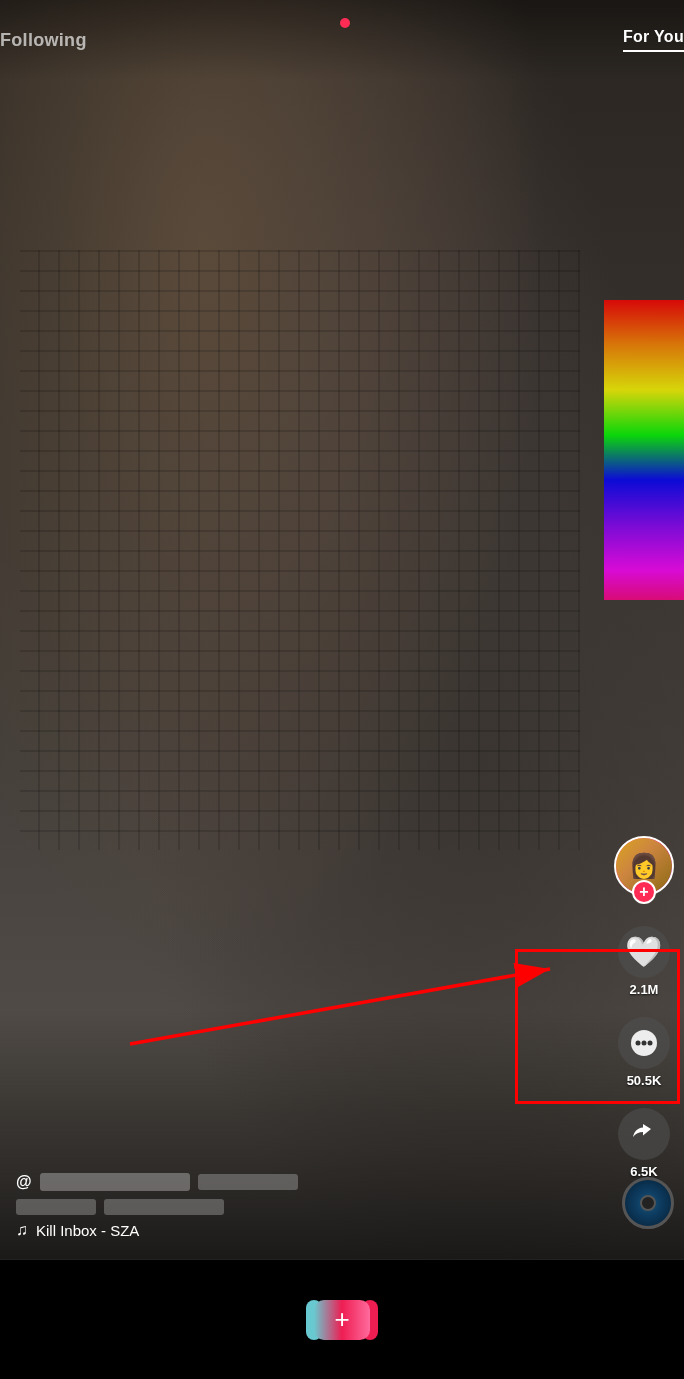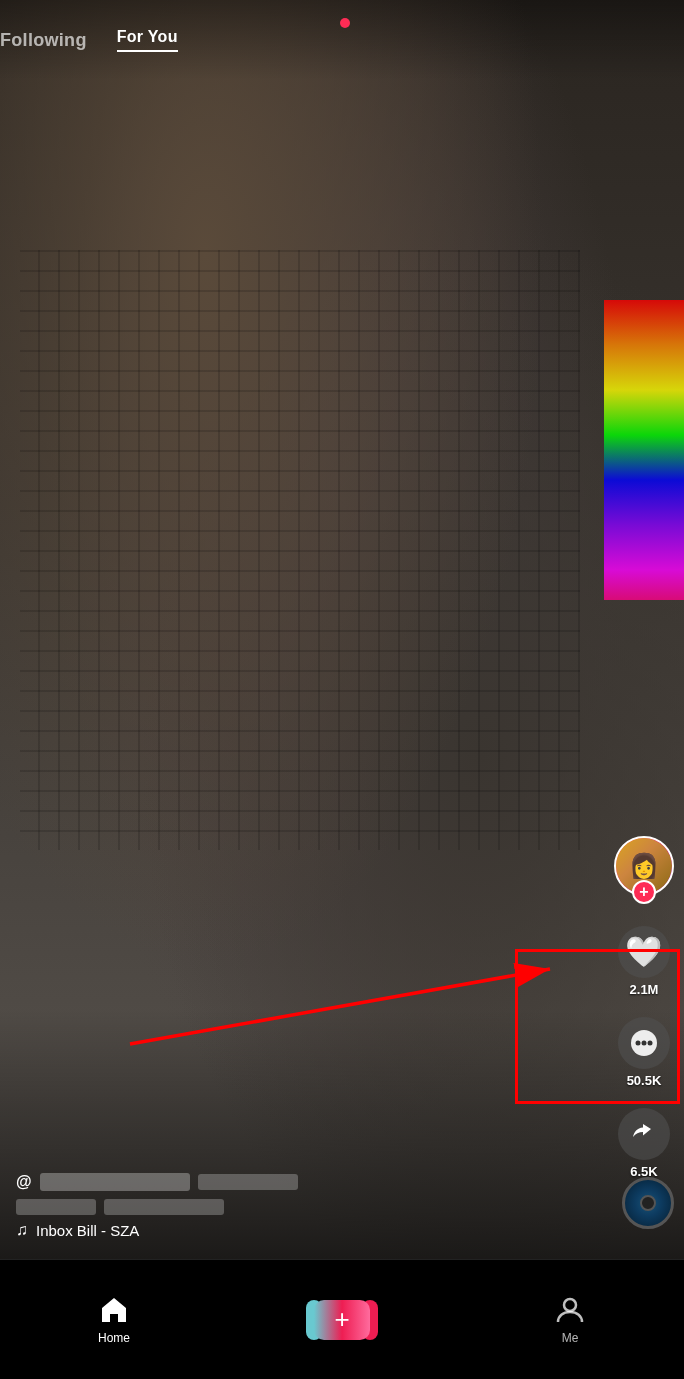--- a/index.html
+++ b/index.html
@@ -60,21 +60,21 @@
 
     
     .header {
       position: absolute;
       top: 0;
       left: 0;
       width: 684px;
       height: 80px;
       display: flex;
       align-items: center;
-      justify-content: flex-start;
+      justify-content: space-between;
       gap: 30px;
       z-index: 10;
       background: linear-gradient(to bottom, rgba(0,0,0,0.4) 0%, transparent 100%);
     }
 
     .header-following {
       color: rgba(255,255,255,0.65);
       font-size: 18px;
       font-weight: 600;
       letter-spacing: 0.3px;
@@ -474,46 +474,33 @@
     <span class="at-symbol">@</span>
     <div class="username-blur"></div>
     <div class="blur-block" style="width:100px;"></div>
   </div>
   <div class="caption-block">
     <div class="blur-block" style="width:80px;"></div>
     <div class="blur-block" style="width:120px;"></div>
   </div>
   <div class="music-row">
     <span class="music-note">♫</span>
-    <span class="music-text">Inbox Bill - SZA</span>
+    <span class="music-text">Kill Inbox - SZA</span>
   </div>
 </div>
 
 <div class="record-thumbnail">
   <div class="record-inner"></div>
 </div>
 
 <div class="bottom-nav">
 
-  <div class="nav-item">
-    <svg width="32" height="32" viewBox="0 0 32 32" fill="white">
-      <path d="M16 4 L28 14 L28 28 L20 28 L20 20 L12 20 L12 28 L4 28 L4 14 Z"></path>
-    </svg>
-    <span class="nav-label">Home</span>
-  </div>
 
 
   <div class="nav-item">
     <div class="plus-btn">
       <span class="plus-sign">+</span>
     </div>
   </div>
 
 
-  <div class="nav-item">
-    <svg width="32" height="32" viewBox="0 0 32 32" fill="none" stroke="rgba(255,255,255,0.75)" stroke-width="2.5">
-      <circle cx="16" cy="11" r="6"></circle>
-      <path d="M4 28 C4 22 9 18 16 18 C23 18 28 22 28 28"></path>
-    </svg>
-    <span class="nav-label inactive">Me</span>
-  </div>
 
 </div>
 
 </body></html>

